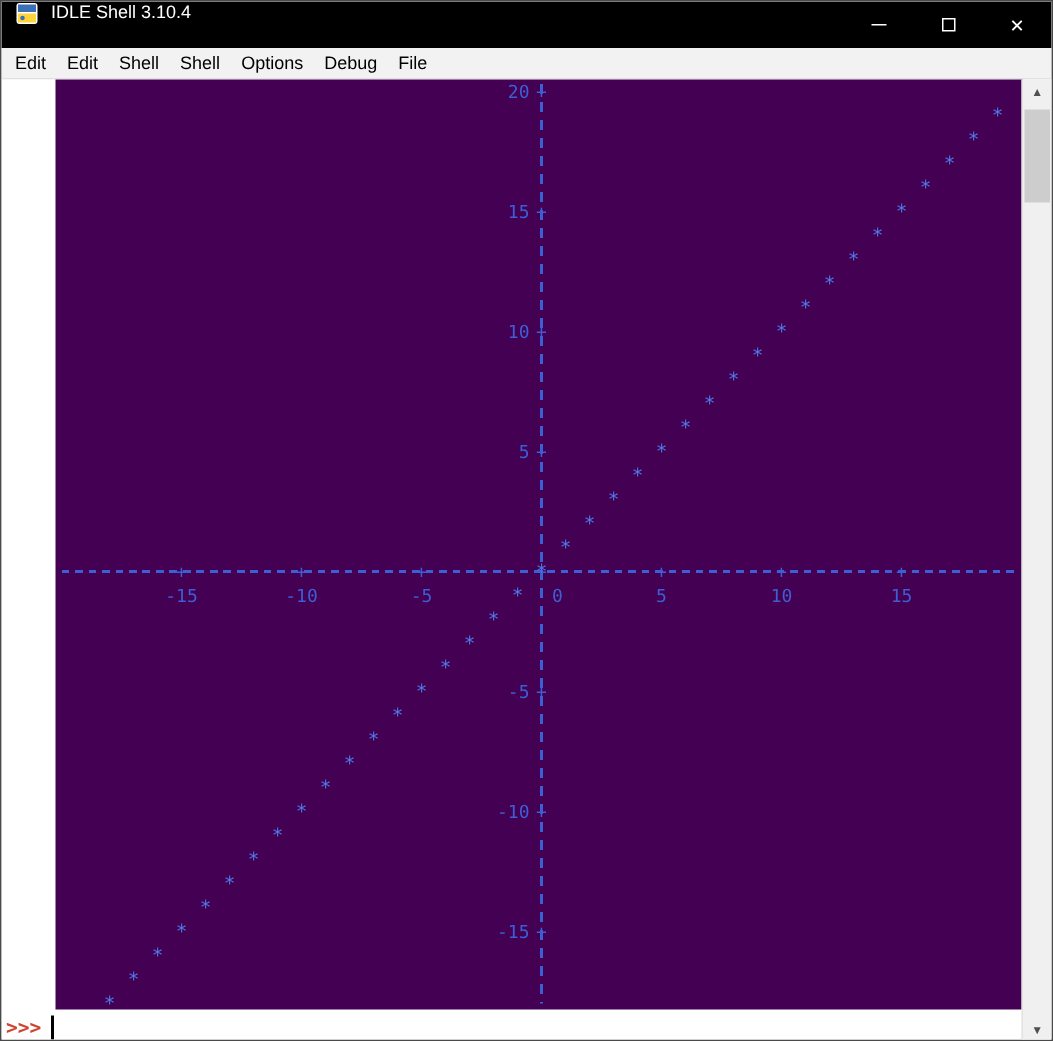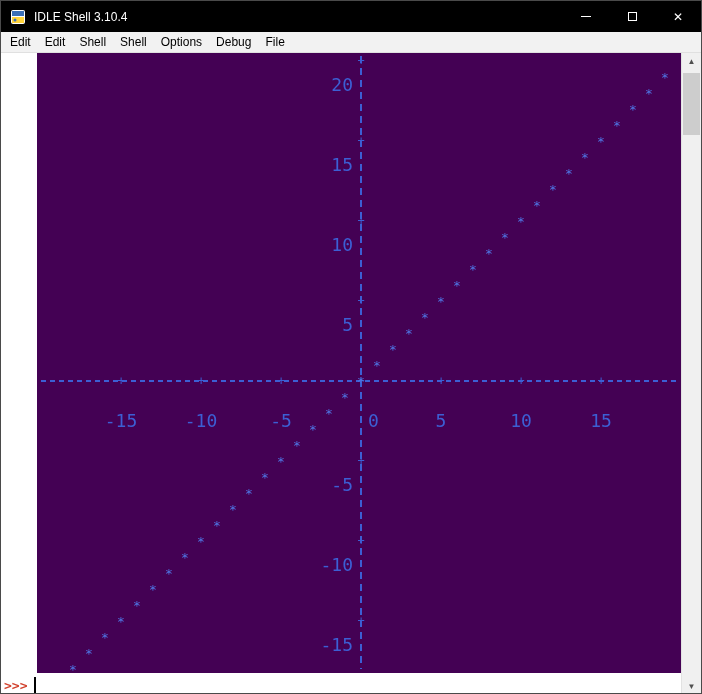--- a/index.html
+++ b/index.html
@@ -1,40 +1,40 @@
 <!DOCTYPE html>
 <html><head>
 <meta charset="utf-8">
 <style>
   * { margin:0; padding:0; box-sizing:border-box; }
   body { width:702px; height:694px; font-family:"Liberation Sans", sans-serif; background:#fff; }
   .window { position:relative; width:702px; height:694px; overflow:hidden; border:1px solid #4a4a4a; background:#fff; }
 
   
-  .titlebar { position:absolute; left:0; top:0; width:100%; height:31px; background:#000; color:#fff; display:flex; align-items:center; }
+  .titlebar { position:absolute; left:0; top:0; width:100%; height:31px; background:#000; color:#fff; display:flex; }
   .app-icon { width:16px; height:16px; margin:0 8px 0 9px; flex:0 0 auto; }
   .window-title { font-size:12px; color:#fff; white-space:nowrap; }
   .tb-spacer { flex:1 1 auto; }
   .tb-btn { width:46px; height:31px; display:flex; align-items:center; justify-content:center; color:#fff; cursor:default; }
   .min-glyph { display:block; width:10px; height:1px; background:#fff; }
   .max-glyph { display:block; width:9px; height:9px; border:1px solid #fff; }
   .close-glyph { font-size:12px; line-height:1; color:#fff; }
 
   
   .menubar { position:absolute; left:0; top:31px; width:100%; height:21px; background:#f2f2f2; border-bottom:1px solid #e0e0e0; display:flex; align-items:center; padding-left:2px; }
   .menu-item { font-size:12px; color:#000; padding:2px 7px; cursor:default; }
 
   
   .content { position:absolute; left:0; top:52px; width:100%; height:642px; background:#fff; }
 
   
   .plot-canvas { position:absolute; left:36px; top:0; width:645px; height:620px; overflow:hidden; font-family:"DejaVu Sans Mono", monospace; }
   .plot-canvas span { position:absolute; white-space:pre; }
   .tick { font-size:12px; }
-  .ticklabel { font-size:18px;margin-top:23px; }
+  .ticklabel { font-size:12px; }
   .point { font-size:13px; }
 
   
   .scrollbar { position:absolute; right:0; top:0; width:20px; height:642px; background:#f0f0f0; border-left:1px solid #e2e2e2; }
   .scroll-btn { position:absolute; left:0; width:100%; height:17px; display:flex; align-items:center; justify-content:center; font-size:8px; color:#505050; }
   .scroll-up { top:0; }
   .scroll-down { bottom:0; }
   .scroll-thumb { position:absolute; left:1px; top:20px; width:17px; height:62px; background:#cdcdcd; }
 
   

